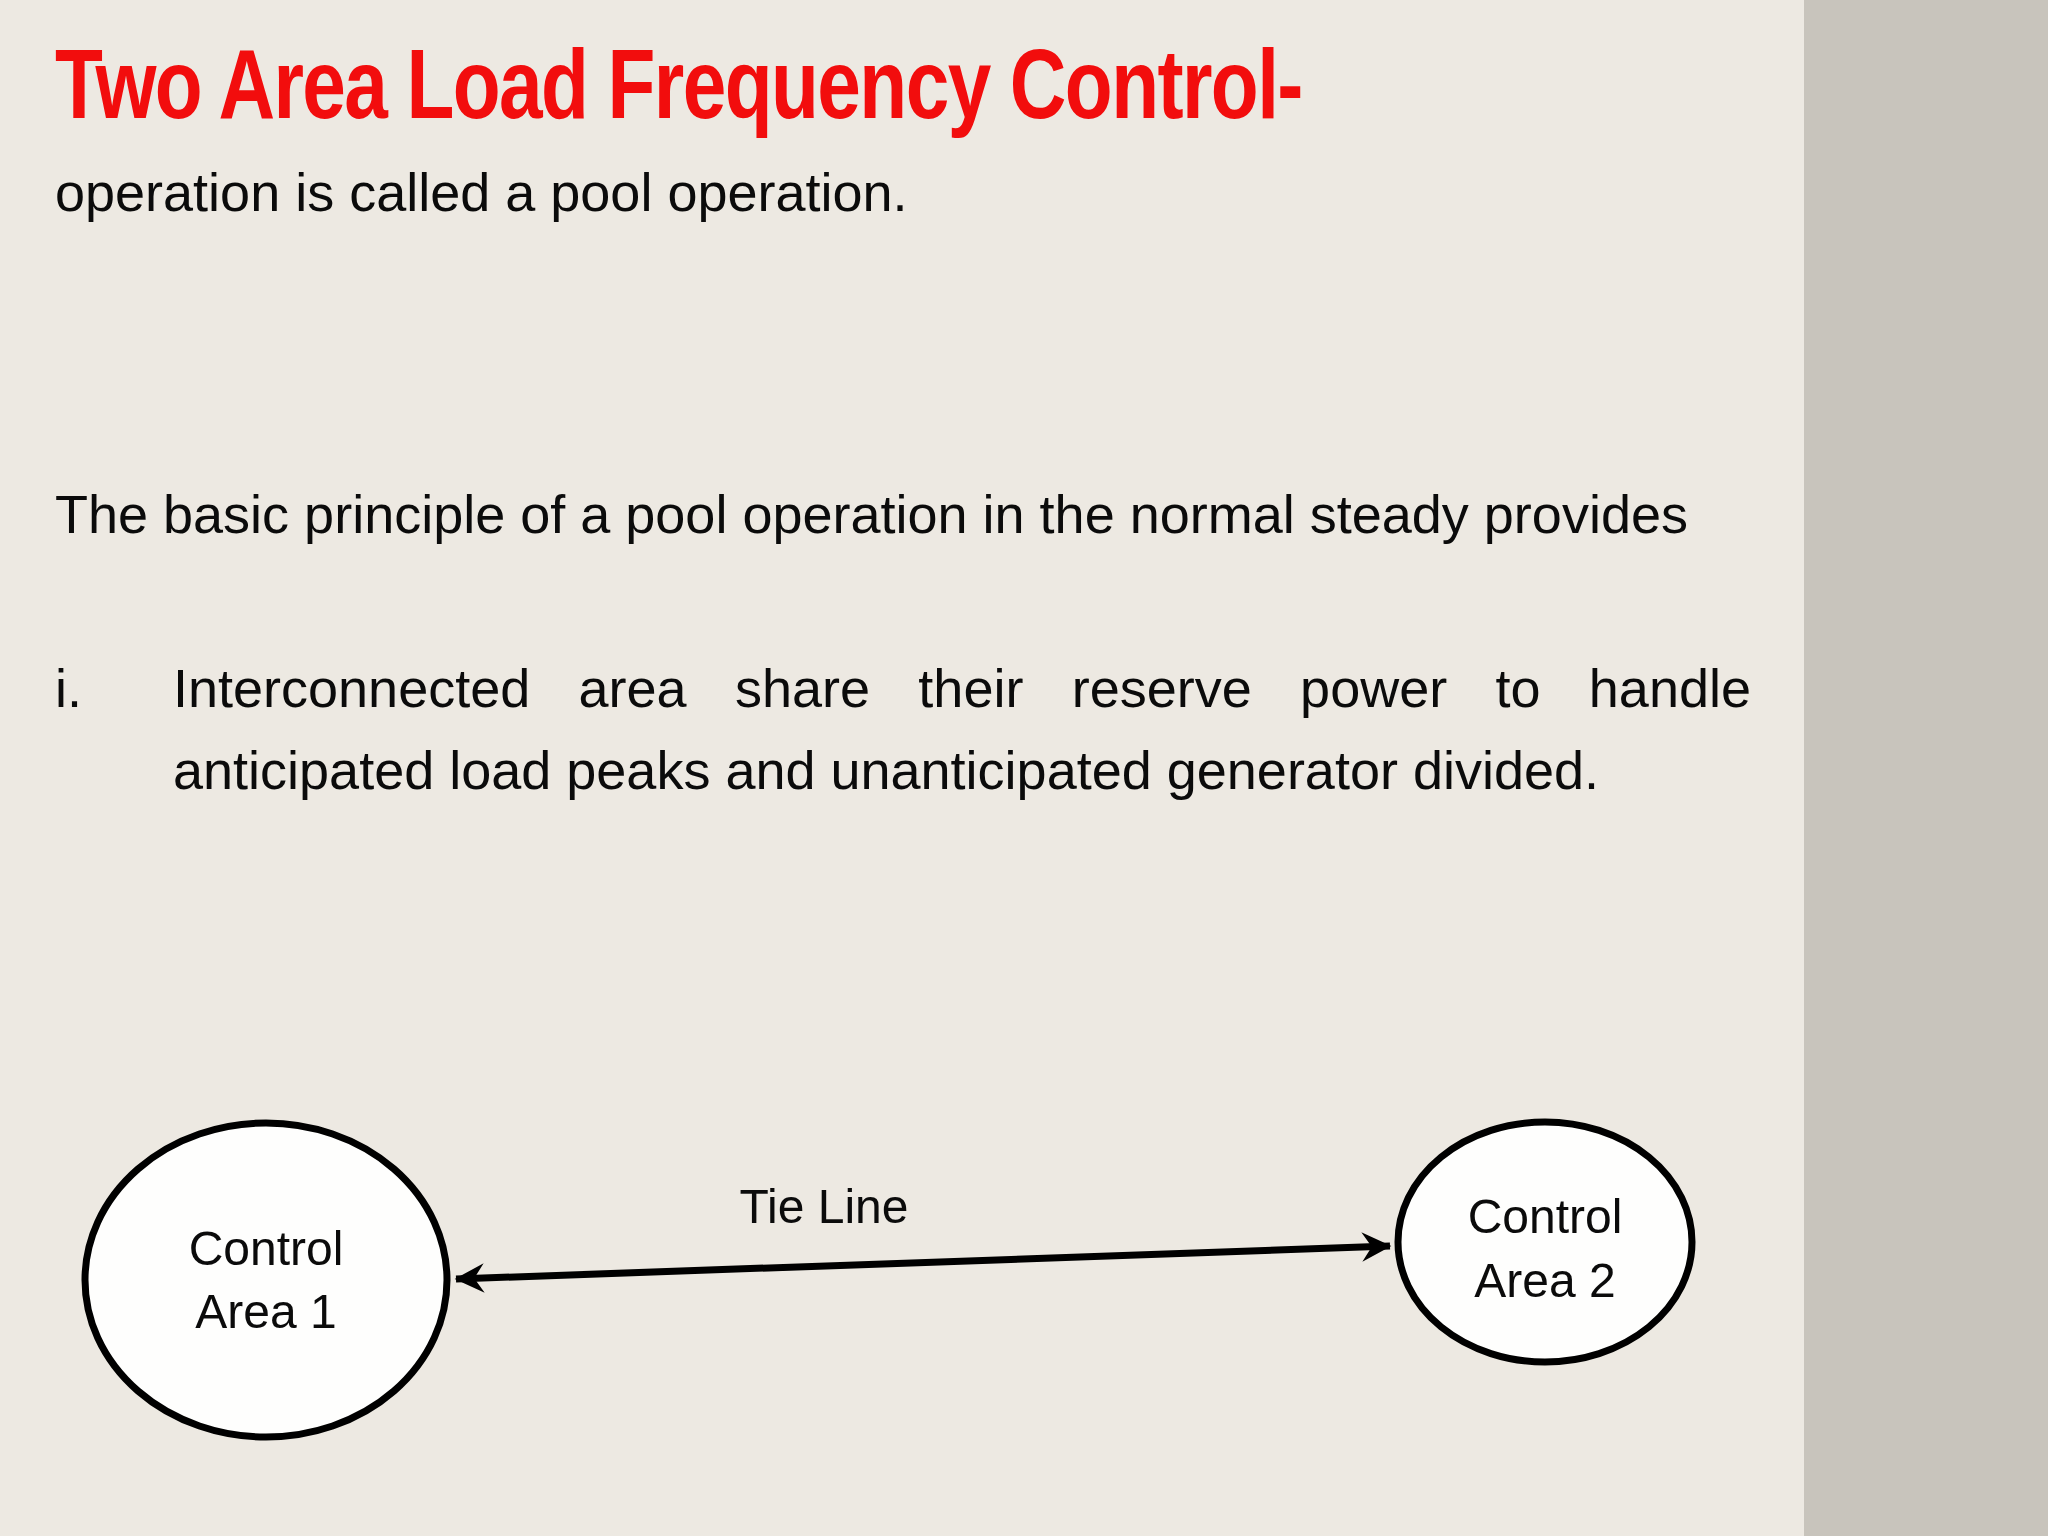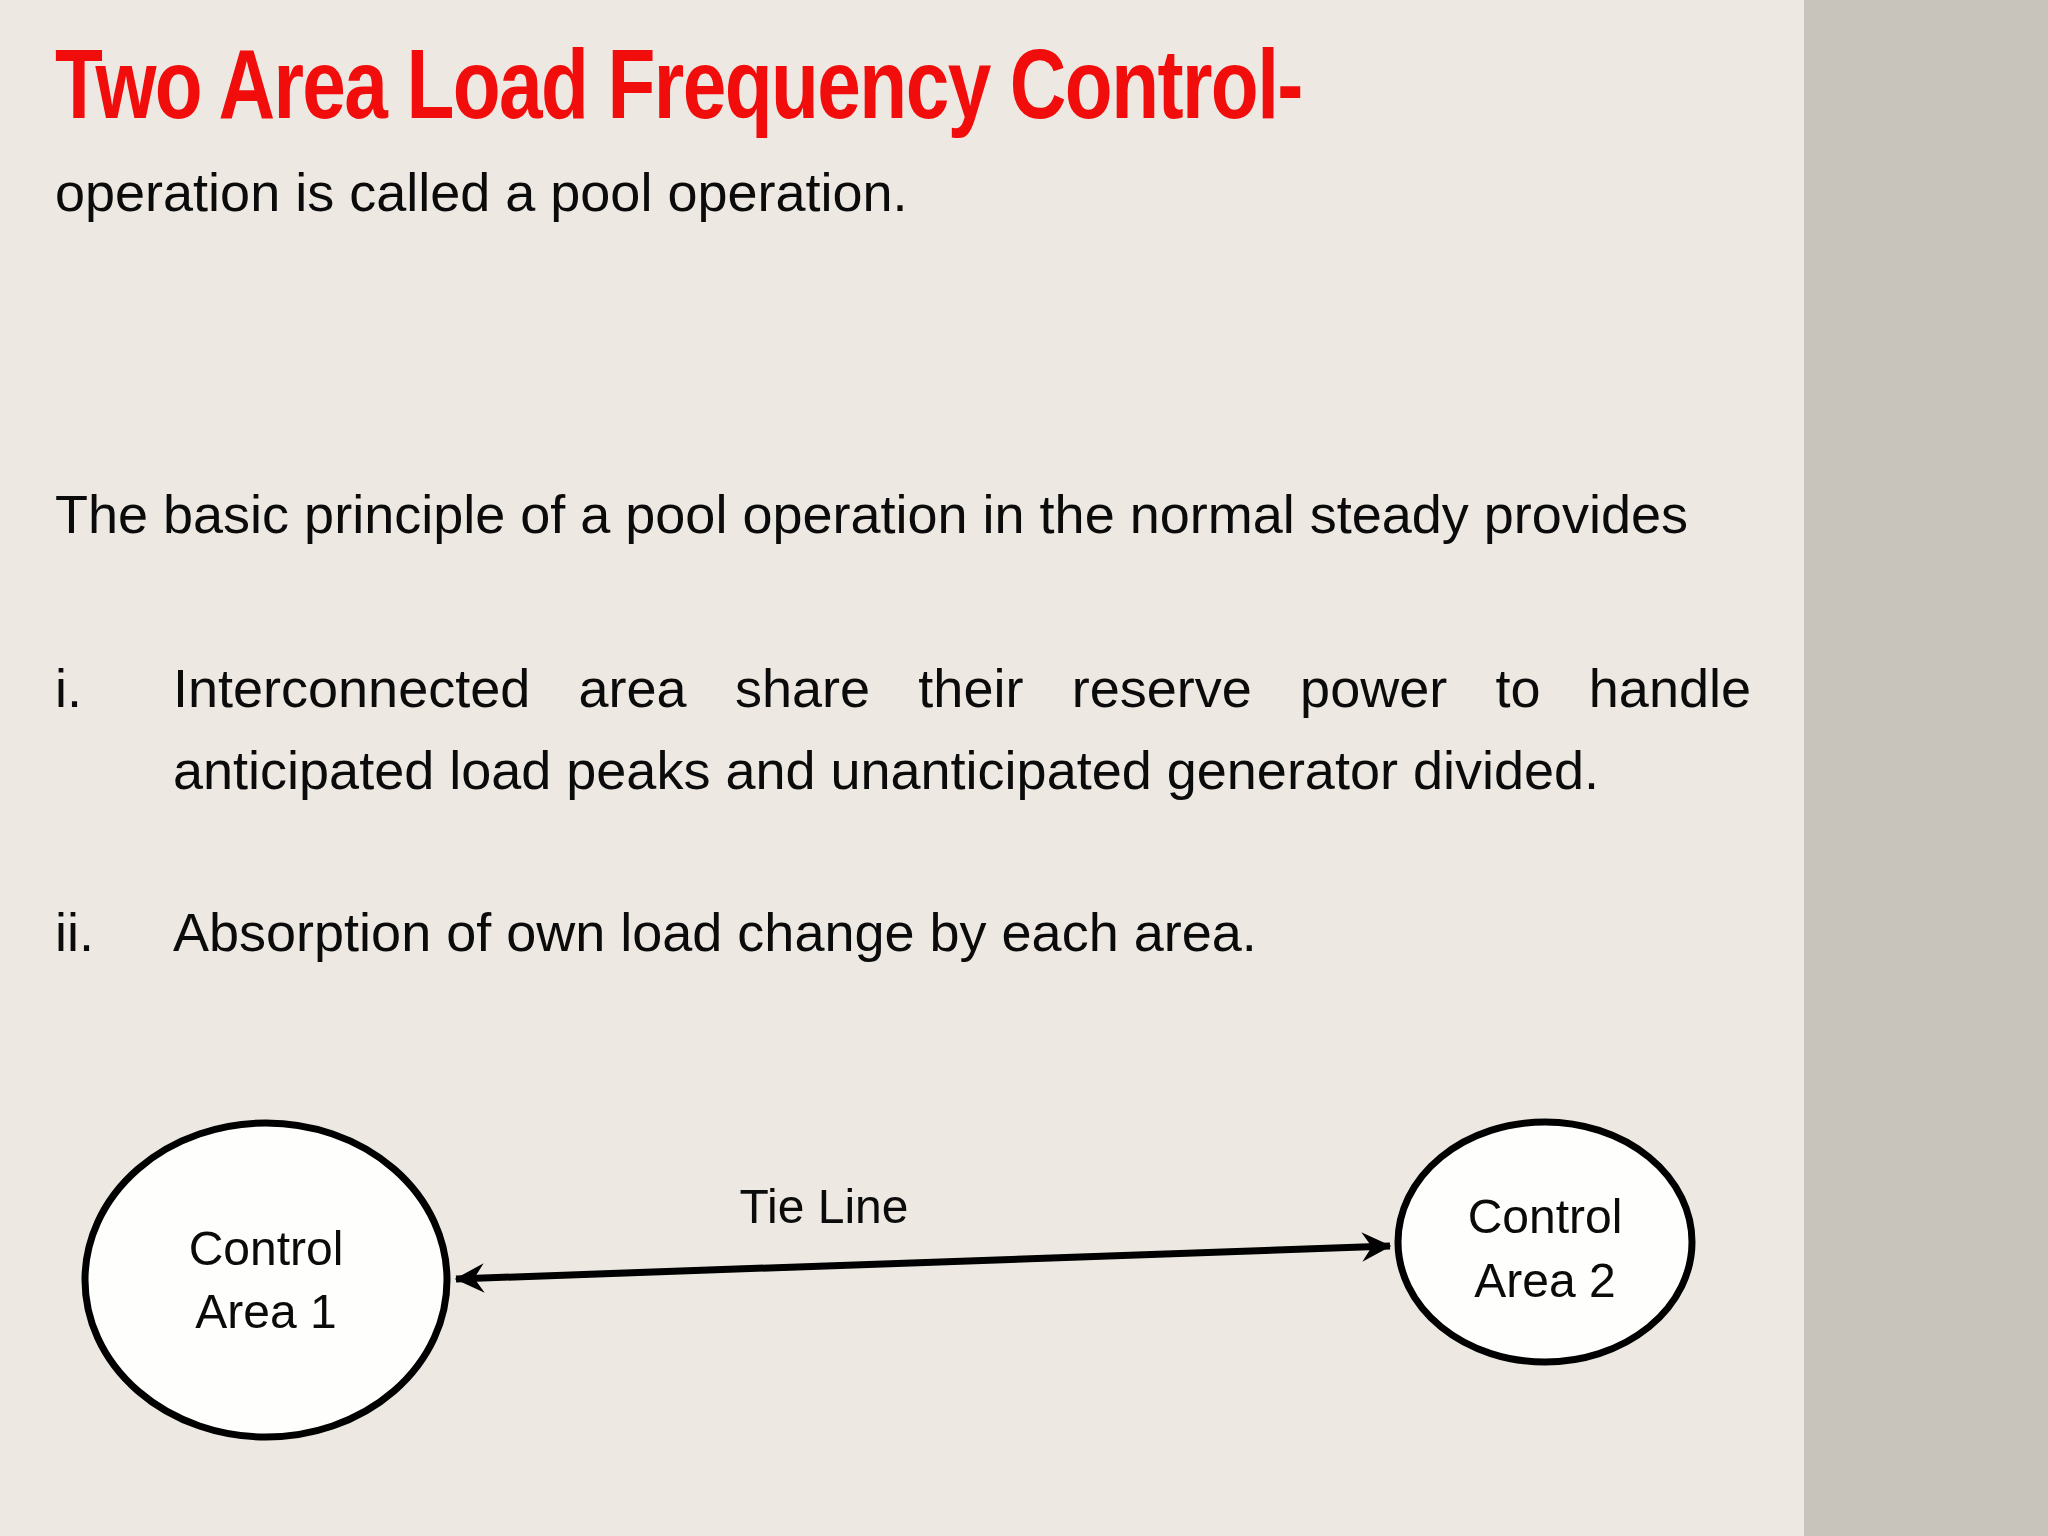--- a/index.html
+++ b/index.html
@@ -88,26 +88,20 @@
   </div>
 
   <div class="textblock li1 list-item">
     <span class="marker">i.</span>
     <div class="item-lines">
       <div class="jline">Interconnected area share their reserve power to handle</div>
       <div class="lline">anticipated load peaks and unanticipated generator divided.</div>
     </div>
   </div>
 
-  <div class="textblock li2 list-item">
-    <span class="marker">ii.</span>
-    <div class="item-lines">
-      <div class="lline">Absorption of own load change by each area.</div>
-    </div>
-  </div>
 
   <svg class="diagram" viewBox="0 0 2048 1536" xmlns="http://www.w3.org/2000/svg">
     <defs>
       <marker id="arrowhead" viewBox="0 0 12 12" refX="11" refY="6" markerWidth="4.6" markerHeight="4.6" orient="auto-start-reverse" markerUnits="strokeWidth">
         <path d="M0.5,0.5 L11.5,6 L0.5,11.5 L4.2,6 Z" fill="#000000"></path>
       </marker>
     </defs>
 
     <ellipse cx="266" cy="1280" rx="181" ry="157" fill="#FEFEFD" stroke="#000000" stroke-width="7"></ellipse>
 

